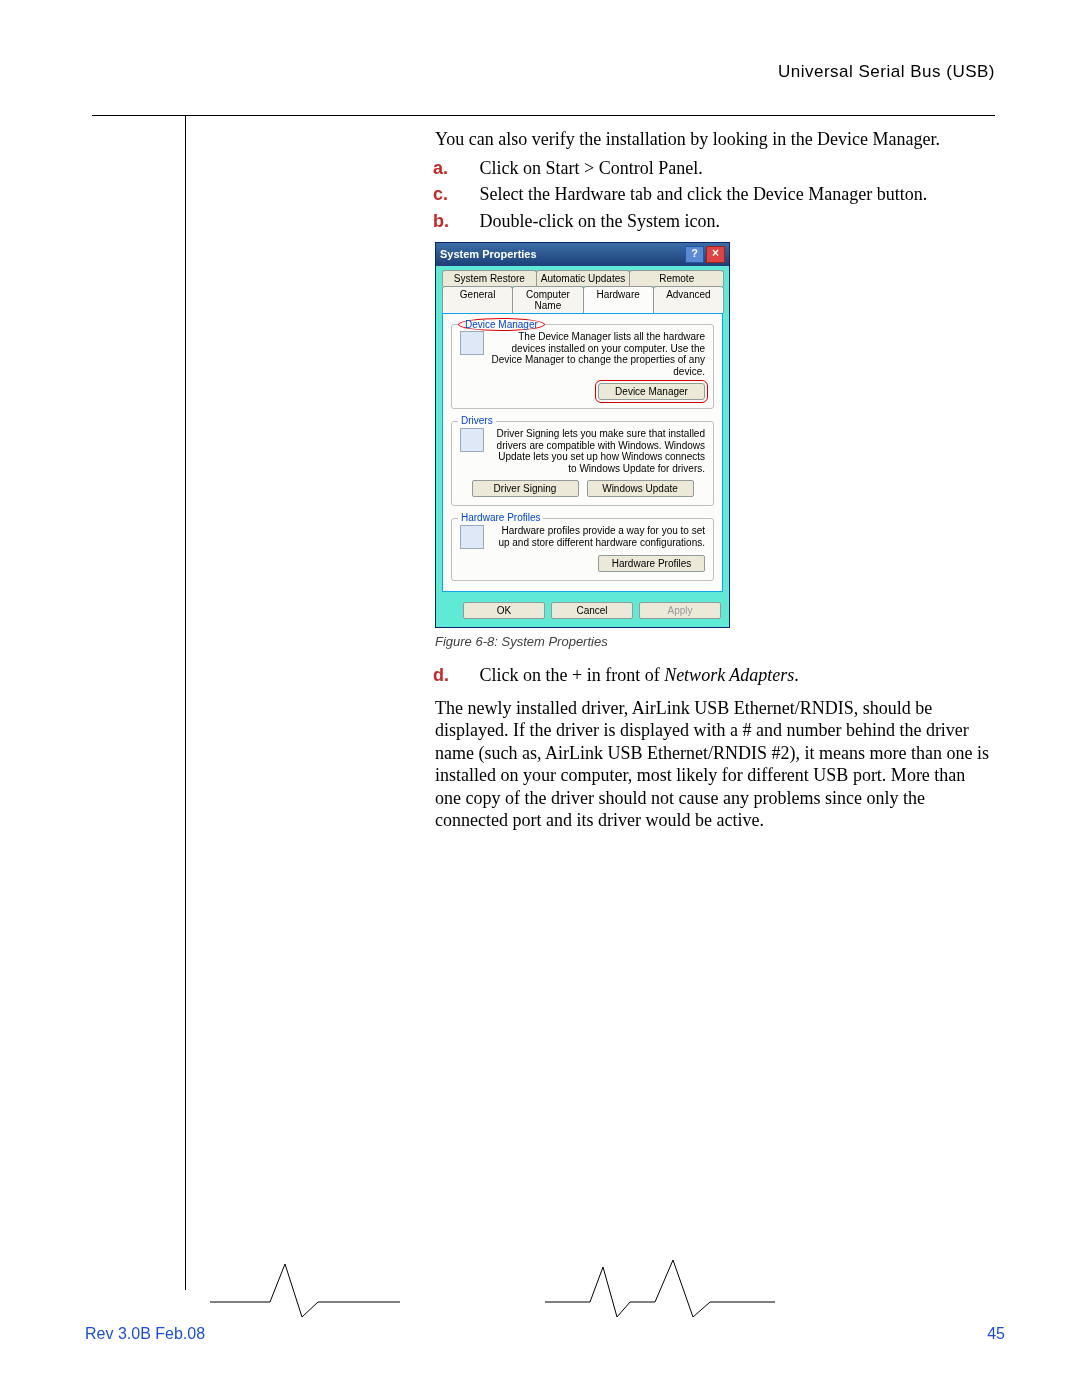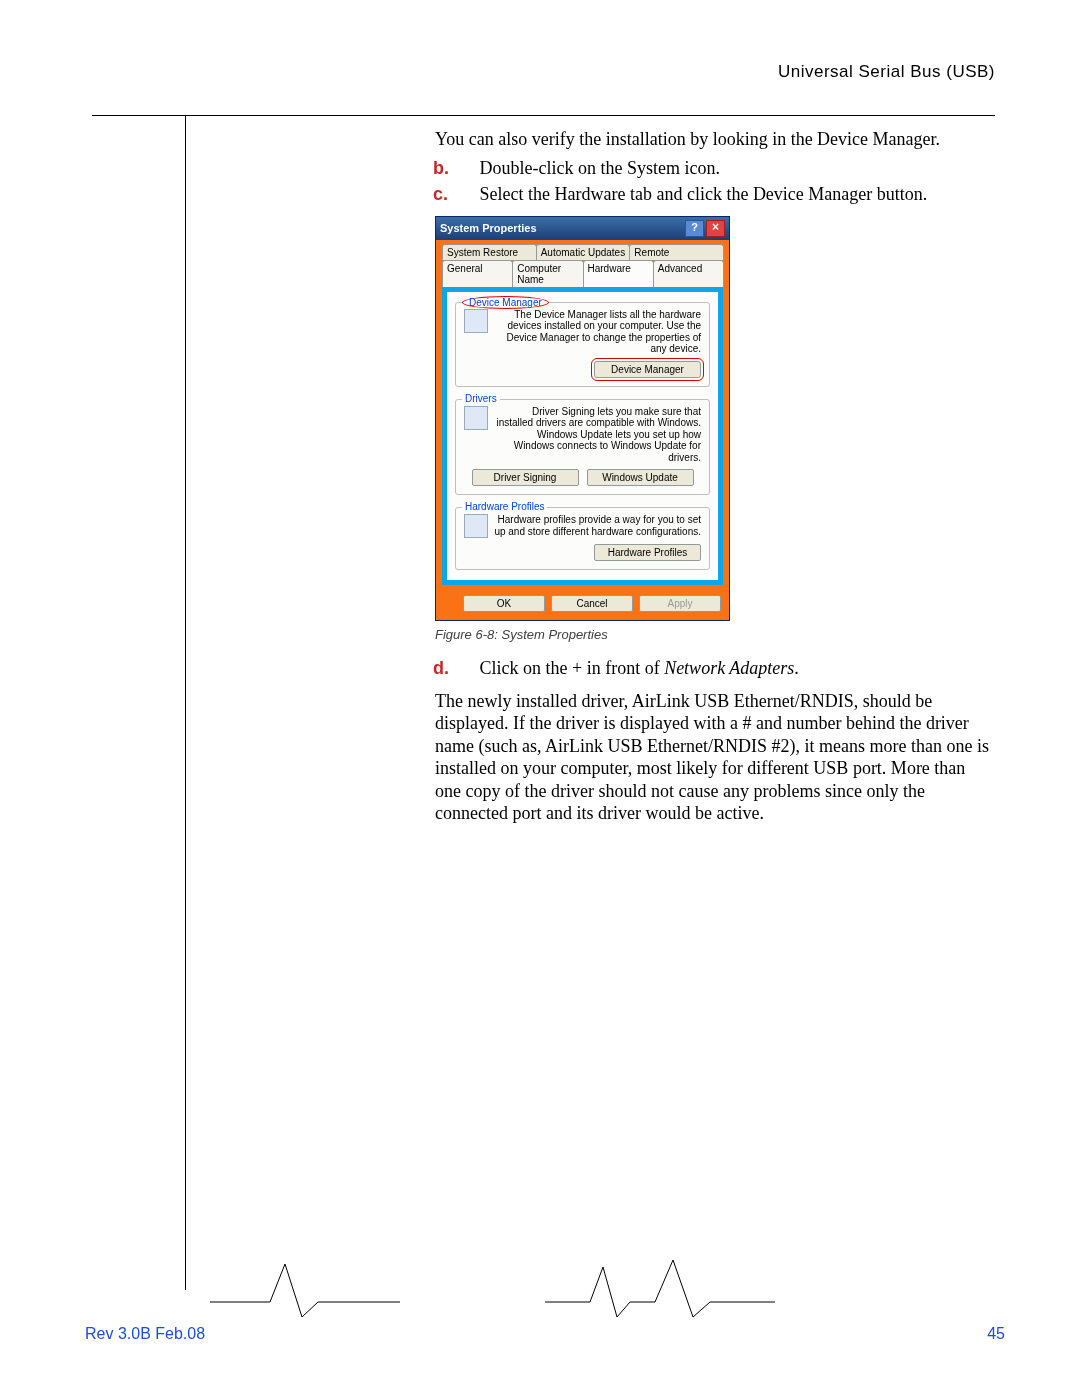--- a/index.html
+++ b/index.html
@@ -56,21 +56,21 @@
     margin: 6px 0 14px 0;
   }
 
   
   .sysprops {
     width: 293px;
     margin: 8px 0 4px 0;
     font-family: Tahoma, Arial, sans-serif;
     font-size: 10px;
     border: 1px solid #0a246a;
-    background: #f97316;
+    background: #5eead4;
     line-height: 1.1;
   }
   .sp-titlebar {
     background: linear-gradient(#3b6ea5,#1c3f77);
     color: #fff;
     font-weight: bold;
     padding: 3px 4px;
     display: flex;
     align-items: center;
     font-size: 11px;
@@ -85,29 +85,29 @@
   .tb-help { background:#5a8ad6; border:1px solid #2455a0; color:#fff; font-weight:bold; }
   .tb-close { background:#e04343; border:1px solid #a02020; color:#fff; font-weight:bold; font-size:12px; }
   .sp-tabs { padding: 4px 6px 0 6px; }
   .tab-row { display:flex; }
   .tab {
     flex:1;
     border:1px solid #919b9c;
     border-bottom:none;
     background:#f6f5f0;
     padding:2px 4px;
-    text-align:left;
+    text-align:center;
     font-size:10px;
     border-radius:3px 3px 0 0;
     margin-right:-1px;
   }
   .tab.back { background:#ece9d8; }
   .tab.active { background:#fcfcfa; font-weight:normal; position:relative; z-index:1; }
   .sp-pane {
-    border:5px solid #0ea5e9;
+    border:1px solid #0ea5e9;
     background:#fcfcfa;
     margin:0 6px 6px 6px;
     padding:6px 8px 10px 8px;
   }
   .grp {
     border:1px solid #c0c0c0;
     border-radius:3px;
     padding:6px 8px 8px 8px;
     margin-top:12px;
     position:relative;
@@ -171,26 +171,30 @@
 
 <div class="header">Universal Serial Bus (USB)</div>
 <div class="rule-top"></div>
 <div class="sidebar-line"></div>
 
 <div class="content">
   <p>You can also verify the installation by looking in the Device Manager.</p>
 
   <ul class="step-list">
     <li>
+      <span class="step-marker">a.</span>
+      <span>Click on Start &gt; Control Panel.</span>
+    </li>
+    <li>
+      <span class="step-marker">c.</span>
+      <span>Select the Hardware tab and click the Device Manager button.</span>
+    </li>
+    <li>
       <span class="step-marker">b.</span>
       <span>Double-click on the System icon.</span>
-    </li>
-    <li>
-      <span class="step-marker">c.</span>
-      <span>Select the Hardware tab and click the Device Manager button.</span>
     </li>
   </ul>
 
   <div class="sysprops">
     <div class="sp-titlebar">
       <span class="title">System Properties</span>
       <span class="tb-btn tb-help">?</span>
       <span class="tb-btn tb-close">×</span>
     </div>
     <div class="sp-tabs">

